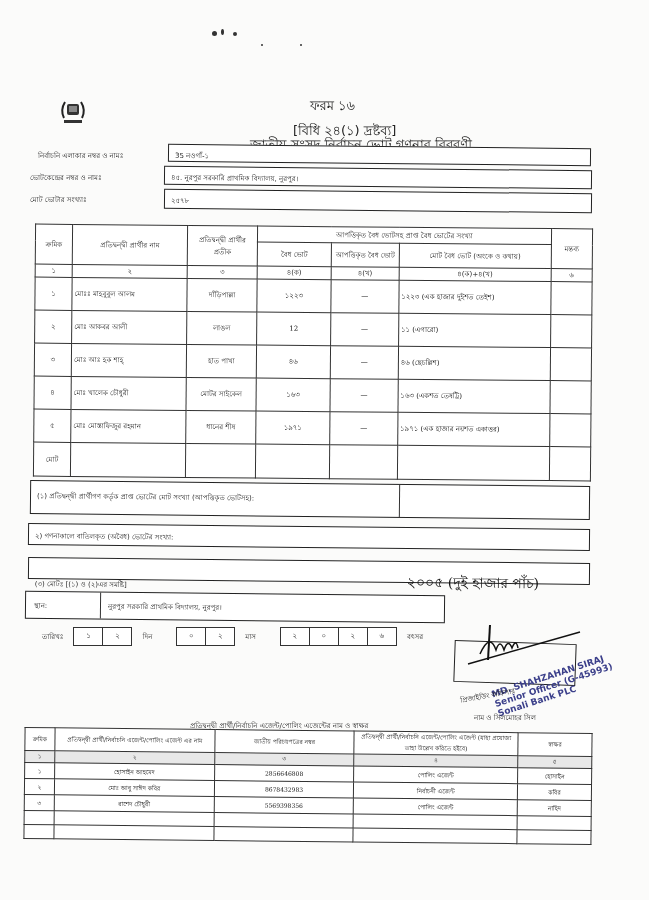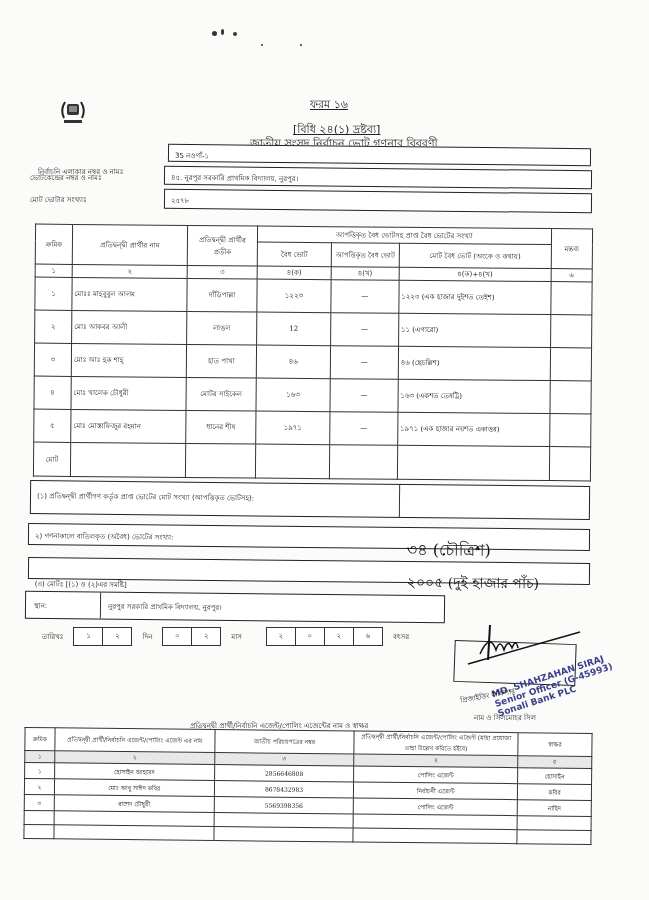--- a/index.html
+++ b/index.html
@@ -1,20 +1,20 @@
 <!DOCTYPE html>
 <html><head>
 <meta charset="utf-8">
 <style>
   html,body{margin:0;padding:0;}
   body{width:649px;height:900px;background:#fbfbfa;position:relative;overflow:hidden;
        font-family:"DejaVu Sans",sans-serif;color:#222;}
   .abs{position:absolute;}
   .small{font-size:7px;}
-  .t8{font-size:11px;text-decoration:underline;}
+  .t8{font-size:13px;}
   .box{border:1.5px solid #222;background:#fff;box-sizing:border-box;}
   .speck{position:absolute;background:#333;border-radius:50%;}
   table{border-collapse:collapse;}
   .main td{border:1px solid #333;font-size:7px;text-align:center;vertical-align:middle;padding:0 2px;}
   .agents td{border:1px solid #333;font-size:6px;text-align:center;vertical-align:middle;padding:0 2px;}
   .hw{font-family:"DejaVu Serif",serif;font-size:15px;color:#111;}
   .hw-s{font-family:"DejaVu Serif",serif;font-size:10px;color:#111;line-height:10px;}
   .digit{display:inline-block;width:28px;height:17px;border-right:1px solid #333;text-align:center;line-height:17px;font-size:7px;}
   .digit:last-child{border-right:none;}
   .dbox{display:inline-flex;border:1.2px solid #333;background:#fff;}
@@ -36,21 +36,21 @@
     <rect x="9" y="8" width="12" height="11" rx="2" fill="#333"></rect>
     <rect x="11" y="10" width="8" height="6" fill="#888"></rect>
     <rect x="6" y="24" width="18" height="3" fill="#333"></rect>
   </svg>
 </div>
 
 <div class="abs t8" style="left:310px;top:96px;">ফরম ১৬</div>
 <div class="abs t8" style="left:293px;top:121px;">[বিধি ২৪(১) দ্রষ্টব্য]</div>
 <div class="abs t8" style="left:250px;top:135px;">জাতীয় সংসদ নির্বাচন ভোট গণনার বিবরণী</div>
 
-<div class="abs small" style="left:38px;top:150px;margin-top:16px;">নির্বাচনি এলাকার নম্বর ও নামঃ</div>
+<div class="abs small" style="left:38px;top:150px;">নির্বাচনি এলাকার নম্বর ও নামঃ</div>
 <div class="abs box small" style="left:168px;top:146px;width:423px;height:18px;padding:5px 6px;transform:rotate(0.6deg);">
   <span>35 নওগাঁ-১</span>
 </div>
 <div class="abs small" style="left:30px;top:172px;">ভোটকেন্দ্রের নম্বর ও নামঃ</div>
 <div class="abs box small" style="left:164px;top:168px;width:428px;height:19px;padding:5px 6px;transform:rotate(0.6deg);">
   <span>৪৫. নুরপুর সরকারি প্রাথমিক বিদ্যালয়, নুরপুর।</span>
 </div>
 <div class="abs small" style="left:30px;top:194px;">মোট ভোটার সংখ্যাঃ</div>
 <div class="abs box small" style="left:164px;top:191px;width:428px;height:20px;padding:5px 6px;transform:rotate(0.6deg);">
   <span>২৫৭৮</span>
@@ -145,40 +145,39 @@
 </tbody>
   </table>
 
 <div class="abs box" style="left:30px;top:483px;width:560px;height:34px;transform:rotate(0.6deg);">
   <span class="abs small" style="left:6px;top:9px;">(১) প্রতিদ্বন্দ্বী প্রার্থীগণ কর্তৃক প্রাপ্ত ভোটের মোট সংখ্যা (আপত্তিকৃত ভোটসহ):</span>
   <div class="abs" style="left:368px;top:0;width:1px;height:32px;background:#333;"></div>
   <span class="abs hw-s" style="left:378px;top:10px;"></span>
 </div>
 <div class="abs box" style="left:28px;top:526px;width:562px;height:22px;transform:rotate(0.6deg);">
   <span class="abs small" style="left:6px;top:6px;">২) গণনাকালে বাতিলকৃত (অবৈধ) ভোটের সংখ্যা:</span>
-  <span class="abs hw" style="left:378px;top:9px;font-size:16px;">৩৪ (চৌত্রিশ)</span>
 </div>
 <div class="abs box" style="left:28px;top:560px;width:562px;height:22px;transform:rotate(0.6deg);">
   <span class="abs small" style="left:6px;top:20px;">(৩) মোটঃ [(১) ও (২)এর সমষ্টি]</span>
   <span class="abs hw" style="left:378px;top:9px;font-size:14px;">২০০৫ (দুই হাজার পাঁচ)</span>
 </div>
 
 <div class="abs box" style="left:25px;top:593px;width:420px;height:28px;transform:rotate(0.6deg);">
   <span class="abs small" style="left:8px;top:8px;">স্থান:</span>
   <div class="abs" style="left:74px;top:0;width:1px;height:26px;background:#333;"></div>
   <span class="abs small" style="left:82px;top:8px;">নুরপুর সরকারি প্রাথমিক বিদ্যালয়, নুরপুর।</span>
 </div>
 
 <div class="abs" style="left:42px;top:627px;display:flex;align-items:center;gap:10px;">
   <span class="small">তারিখঃ</span>
   <div class="dbox">
     <span class="digit">১</span>
     <span class="digit">২</span>
   </div>
-  <span class="small" style="">দিন</span>
+  <span class="small" style="margin-right:14px;">দিন</span>
   <div class="dbox">
     <span class="digit">০</span>
     <span class="digit">২</span>
   </div>
   <span class="small" style="margin-right:14px;">মাস</span>
   <div class="dbox">
     <span class="digit">২</span>
     <span class="digit">০</span>
     <span class="digit">২</span>
     <span class="digit">৬</span>

